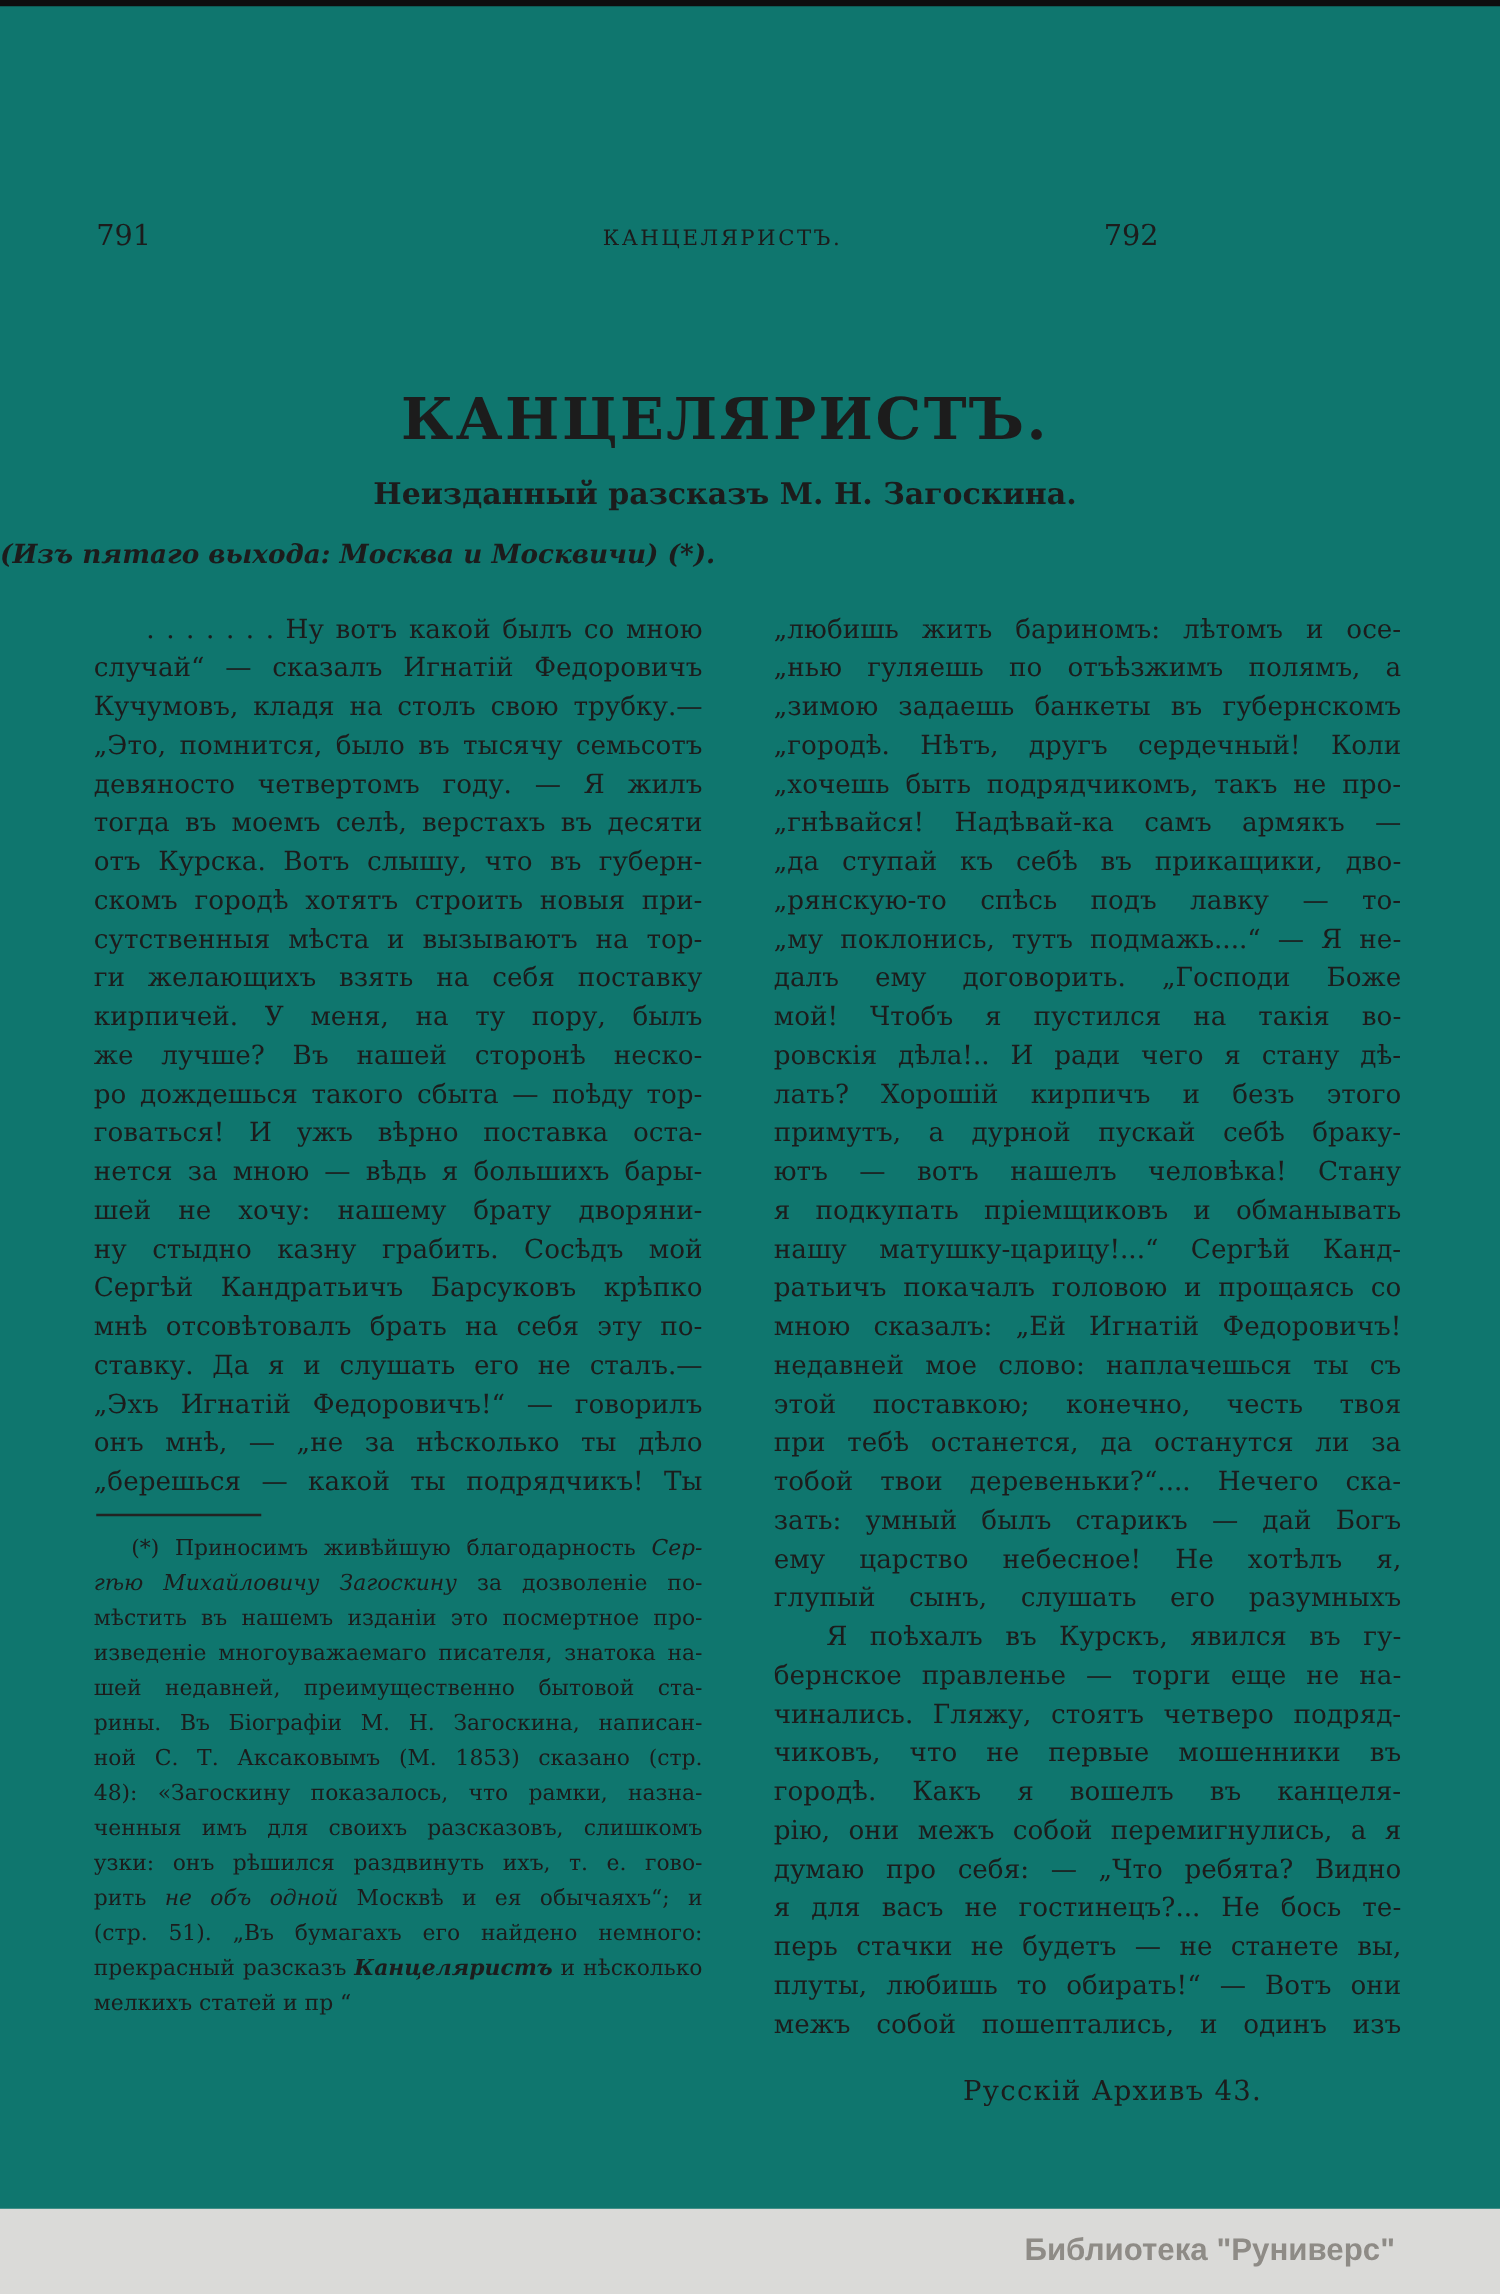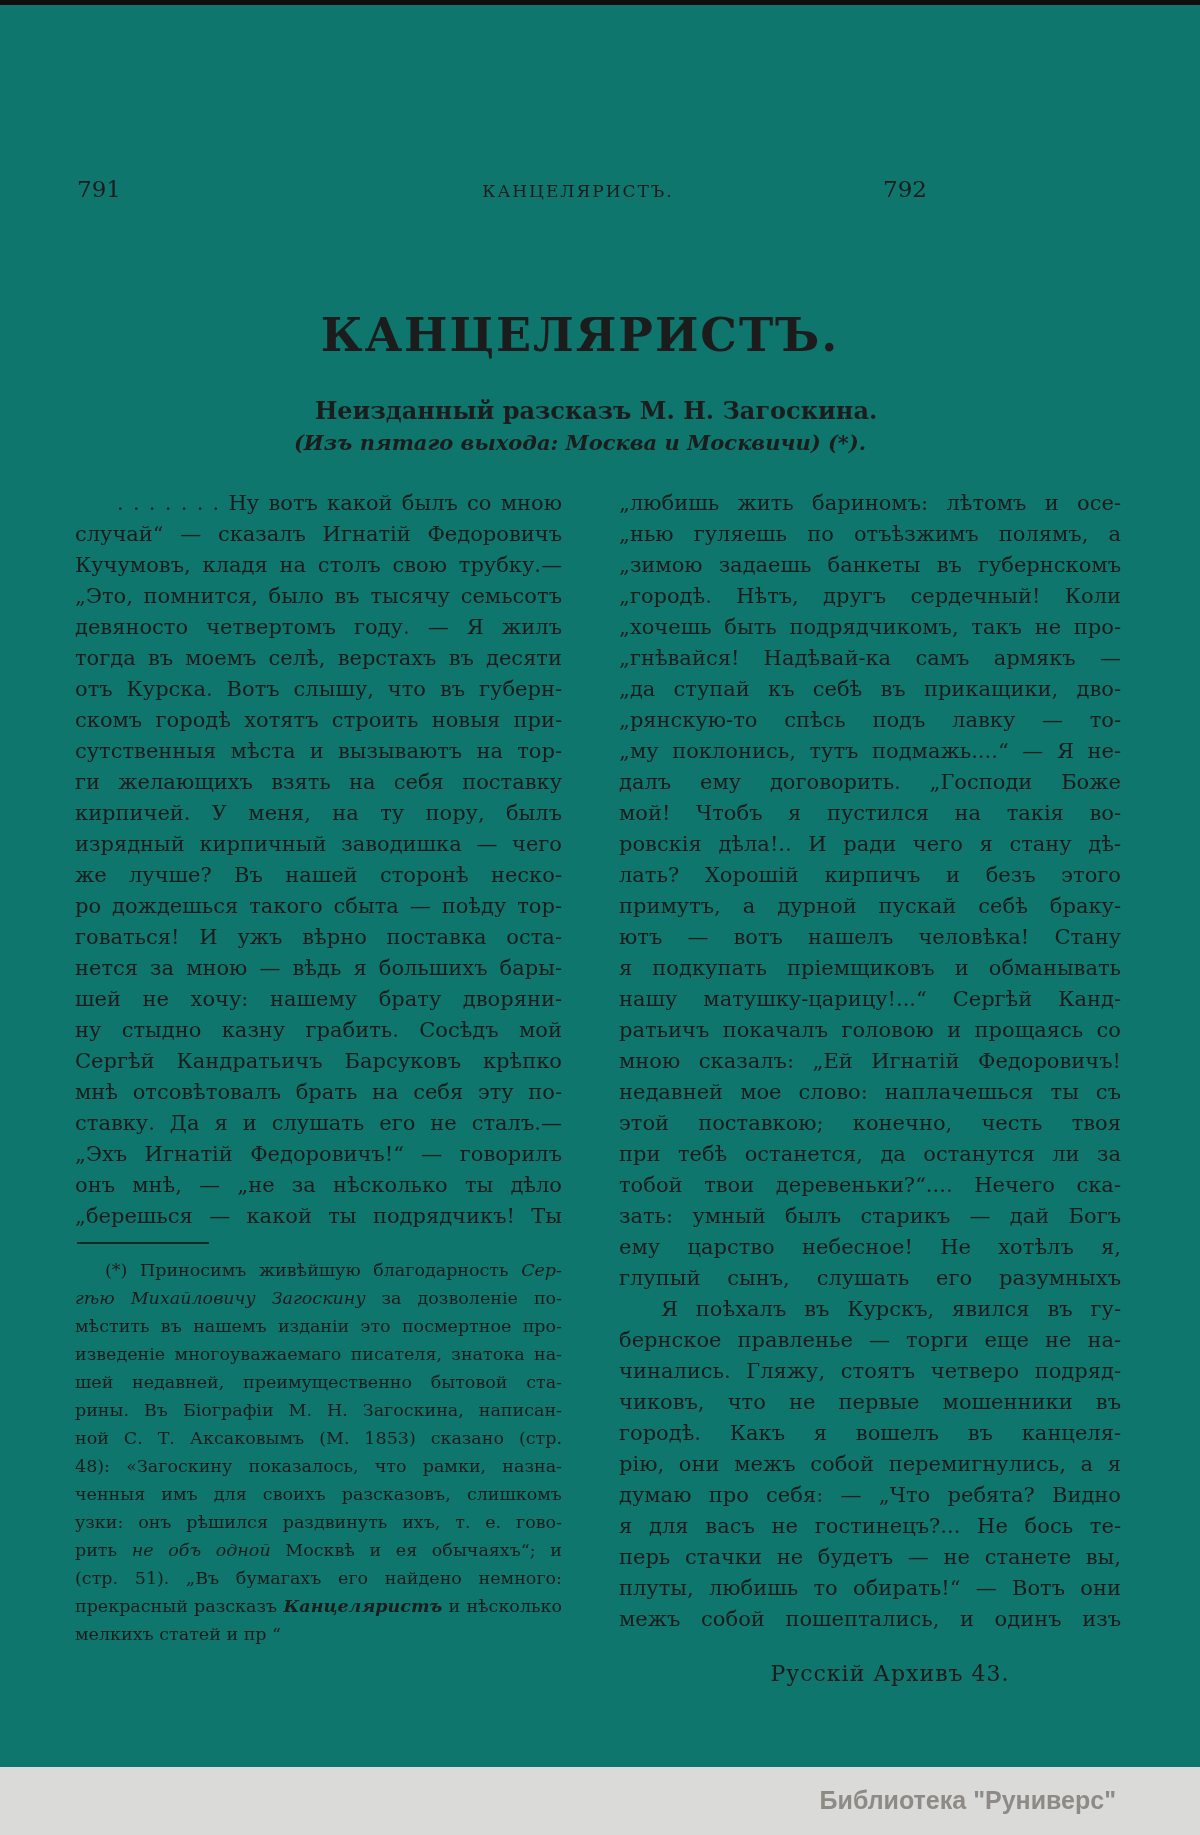--- a/index.html
+++ b/index.html
@@ -26,25 +26,25 @@
     text-align: center; font-size: 17px; letter-spacing: 2px;
   }
   .pn-r { position: absolute; left: 808px; top: 0; font-size: 23px; }
   .title {
     position: absolute; top: 308px; left: 0; width: 1160px;
     text-align: center; font-size: 46px; font-weight: 700;
     letter-spacing: 2px; margin: 0;
   }
   .subtitle {
     position: absolute; top: 380px; left: 0; width: 1160px;
-    text-align: center; font-size: 24px; font-weight: 700; margin: 16px;
+    text-align: center; font-size: 24px; font-weight: 700; margin: 0;
   }
   .srcnote {
     position: absolute; top: 430px; left: 0; width: 1160px;
-    text-align: center; font-size: 21px; font-style: italic; font-weight: 600;
+    font-size: 21px; font-style: italic; font-weight: 600;
   }
   .col { position: absolute; top: 488px; }
   .col-left  { left: 75px;  width: 487px; }
   .col-right { left: 619px; width: 502px; }
   .tline {
     text-align: justify;
     text-align-last: justify;
     font-size: 21px;
     line-height: 31px;
     height: 31px;
@@ -109,21 +109,20 @@
         <div class="tline">случай“ — сказалъ Игнатій Федоровичъ</div>
         <div class="tline">Кучумовъ, кладя на столъ свою трубку.—</div>
         <div class="tline">„Это, помнится, было въ тысячу семьсотъ</div>
         <div class="tline">девяносто четвертомъ году. — Я жилъ</div>
         <div class="tline">тогда въ моемъ селѣ, верстахъ въ десяти</div>
         <div class="tline">отъ Курска. Вотъ слышу, что въ губерн-</div>
         <div class="tline">скомъ городѣ хотятъ строить новыя при-</div>
         <div class="tline">сутственныя мѣста и вызываютъ на тор-</div>
         <div class="tline">ги желающихъ взять на себя поставку</div>
         <div class="tline">кирпичей. У меня, на ту пору, былъ</div>
-        <div class="tline">изрядный кирпичный заводишка — чего</div>
         <div class="tline">же лучше? Въ нашей сторонѣ неско-</div>
         <div class="tline">ро дождешься такого сбыта — поѣду тор-</div>
         <div class="tline">говаться! И ужъ вѣрно поставка оста-</div>
         <div class="tline">нется за мною — вѣдь я большихъ бары-</div>
         <div class="tline">шей не хочу: нашему брату дворяни-</div>
         <div class="tline">ну стыдно казну грабить. Сосѣдъ мой</div>
         <div class="tline">Сергѣй Кандратьичъ Барсуковъ крѣпко</div>
         <div class="tline">мнѣ отсовѣтовалъ брать на себя эту по-</div>
         <div class="tline">ставку. Да я и слушать его не сталъ.—</div>
         <div class="tline">„Эхъ Игнатій Федоровичъ!“ — говорилъ</div>

